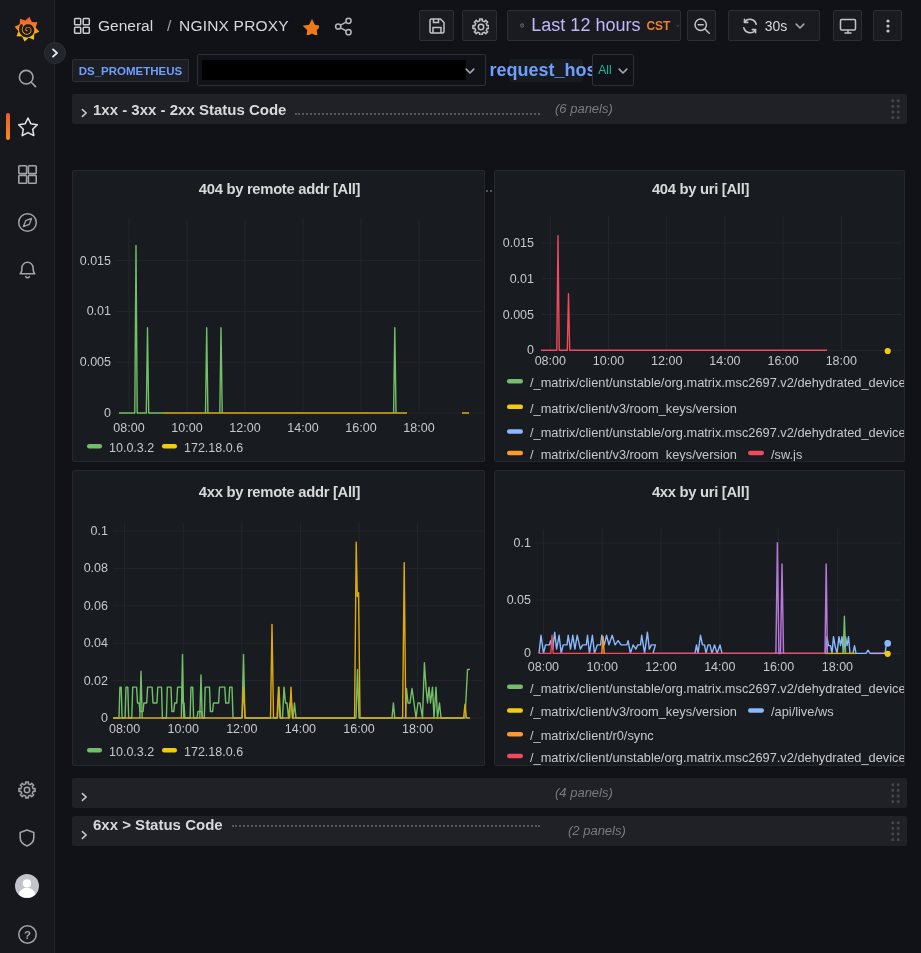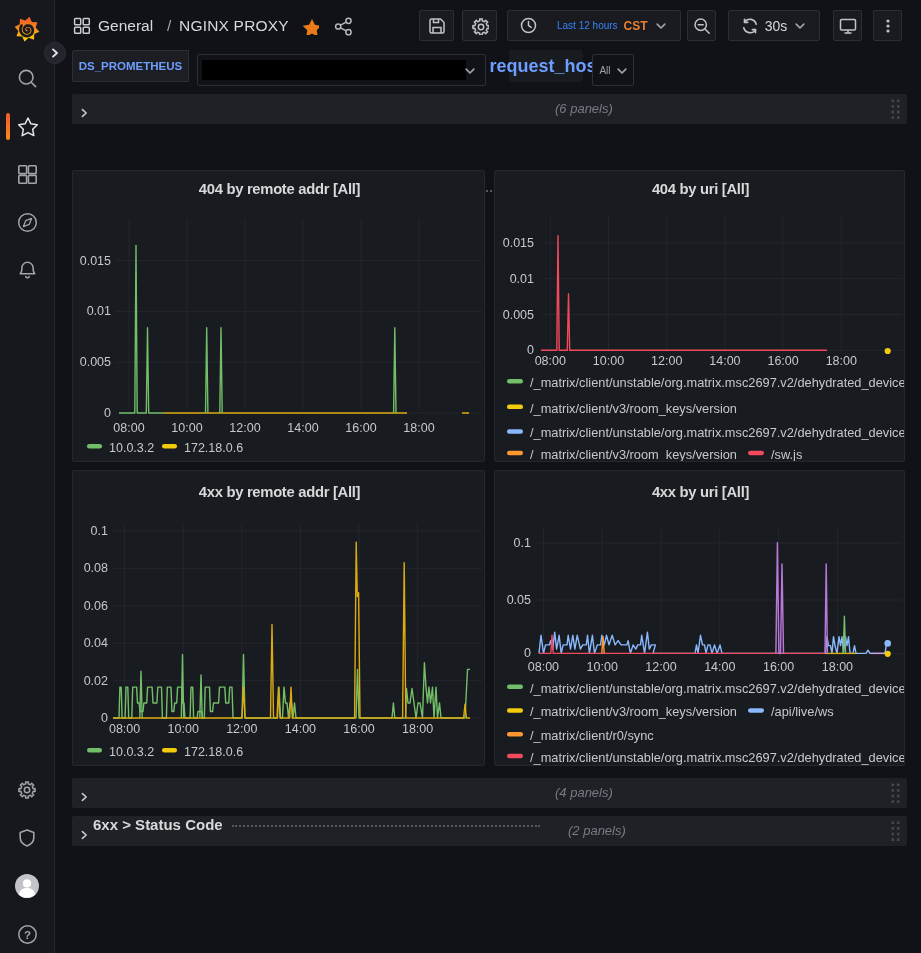--- a/index.html
+++ b/index.html
@@ -2,21 +2,21 @@
 <html><head><meta charset="utf-8"><title>NGINX PROXY - Grafana</title><style>
 
 *{margin:0;padding:0;box-sizing:border-box}
 html,body{width:921px;height:953px;background:#111217;font-family:"Liberation Sans",sans-serif;overflow:hidden;position:relative}
 .btn{position:absolute;top:10px;height:31px;background:#191b20;border:1px solid #2b2e35;border-radius:2px;display:flex;align-items:center;justify-content:center;gap:6px;white-space:nowrap}
 .rowhdr{position:absolute;left:72px;width:835px;height:30px;background:#1f2126;border-radius:2px}
 .rowtitle{color:#d8d9da;font-size:15px;font-weight:700;white-space:nowrap}
 .dots{flex:1;border-bottom:2px dotted #545860;height:11px;margin-left:9px}
 .pcount{color:#777b83;font-size:13px;font-style:italic}
 .panel{position:absolute;background:#181b1f;border:1px solid #25272e;border-radius:2px;overflow:hidden}
-.vlabel{position:absolute;top:50px;height:32px;background:#1c1e23;border:1px solid #2c2f36;display:flex;align-items:center;justify-content:center;color:#6e9fff;font-size:11.5px;font-weight:600;white-space:nowrap}
+.vlabel{position:absolute;top:59px;height:23px;background:#1c1e23;border:1px solid #2c2f36;display:flex;align-items:center;justify-content:center;color:#6e9fff;font-size:11.5px;font-weight:600;white-space:nowrap}
 
 </style></head><body>
 <div style="position:absolute;left:0;top:0;width:55px;height:953px;background:#17181d;border-right:1px solid #26272c">
 <div style="position:absolute;left:14px;top:16px"><svg width="26" height="26" viewBox="0 0 26 26" style="">
         <defs>
           <linearGradient id="gl" x1="0" y1="0" x2="0" y2="1">
       <stop offset="0" stop-color="#f0542b"></stop>
             <stop offset="0.5" stop-color="#f7901e"></stop>
             <stop offset="1" stop-color="#fad40a"></stop>
           </linearGradient>
@@ -98,21 +98,21 @@
     <svg width="18" height="18" viewBox="0 0 18 18" style="">
       <path d="M8.61 1.92 L11.39 1.92 L11.21 3.82 L13.52 4.77 L14.73 3.30 L16.70 5.27 L15.23 6.48 L16.18 8.79 L18.08 8.61 L18.08 11.39 L16.18 11.21 L15.23 13.52 L16.70 14.73 L14.73 16.70 L13.52 15.23 L11.21 16.18 L11.39 18.08 L8.61 18.08 L8.79 16.18 L6.48 15.23 L5.27 16.70 L3.30 14.73 L4.77 13.52 L3.82 11.21 L1.92 11.39 L1.92 8.61 L3.82 8.79 L4.77 6.48 L3.30 5.27 L5.27 3.30 L6.48 4.77 L8.79 3.82 Z" fill="none" stroke="#c0c3c9" stroke-width="1.5" stroke-linejoin="round"></path>
       <circle cx="10" cy="10" r="2.7" fill="none" stroke="#c0c3c9" stroke-width="1.5"></circle>
     </svg>
   </div>
 <div class="btn" style="left:507px;width:174px;justify-content:flex-start;padding-left:12px">
     <svg width="17" height="17" viewBox="0 0 17 17" style="">
       <circle cx="8.5" cy="8.5" r="7" fill="none" stroke="#c0c3c9" stroke-width="1.5"></circle>
       <path d="M8.5 4.5v4.2l2.8 1.7" fill="none" stroke="#c0c3c9" stroke-width="1.5" stroke-linecap="round"></path>
     </svg>
-    <span style="color:#3b82f6;font-size:10px;margin-left:14px">Last 12 hours</span>
+    <span style="color:#c4b5fd;font-size:18px;margin-left:1px">Last 12 hours</span>
     <span style="color:#eb7f31;font-size:12px;font-weight:700">CST</span>
     <svg width="14" height="14" viewBox="0 0 14 14" style="">
       <path d="M3.2 5.2L7 9l3.8-3.8" fill="none" stroke="#9fa3aa" stroke-width="1.7" stroke-linecap="round" stroke-linejoin="round"></path>
     </svg>
   </div>
 <div class="btn" style="left:687px;width:29px">
     <svg width="18" height="18" viewBox="0 0 18 18" style="">
       <circle cx="7.7" cy="7.7" r="5.7" fill="none" stroke="#c0c3c9" stroke-width="1.5"></circle>
       <line x1="12" y1="12" x2="16.2" y2="16.2" stroke="#c0c3c9" stroke-width="1.5" stroke-linecap="round"></line>
       <line x1="5.2" y1="7.7" x2="10.2" y2="7.7" stroke="#c0c3c9" stroke-width="1.5" stroke-linecap="round"></line>
@@ -146,29 +146,33 @@
   </div>
 <div class="vlabel" style="left:72px;width:117px;border-radius:2px 0 0 2px">DS_PROMETHEUS</div>
 <div style="position:absolute;left:197px;top:54px;width:289px;height:32px;background:#111217;border:1px solid #2c2f36;border-radius:2px">
     <div style="position:absolute;left:4px;top:5px;width:264px;height:20px;background:#000"></div>
     <div style="position:absolute;right:8px;top:9px"><svg width="14" height="14" viewBox="0 0 14 14" style="">
         <path d="M3.2 5.2L7 9l3.8-3.8" fill="none" stroke="#9fa3aa" stroke-width="1.7" stroke-linecap="round" stroke-linejoin="round"></path>
       </svg></div>
   </div>
 <div class="vlabel" style="left:509px;width:74px;border-radius:2px;background:#181b1f;border:none;font-weight:700;font-size:18px">request_host</div>
 <div style="position:absolute;left:592px;top:54px;width:42px;height:32px;background:#111217;border:1px solid #2c2f36;border-radius:2px;display:flex;align-items:center;justify-content:center;gap:4px">
-    <span style="color:#a3a3a3;font-size:10px">All</span>
+    <span style="color:#14b8a6;font-size:12px">All</span>
     <svg width="12" height="12" viewBox="0 0 12 12" style="">
       <path d="M3.2 5.2L7 9l3.8-3.8" fill="none" stroke="#9fa3aa" stroke-width="1.7" stroke-linecap="round" stroke-linejoin="round"></path>
     </svg>
   </div>
 <div class="rowhdr" style="top:94px;">
     <span style="position:absolute;left:7px;top:10px"><svg width="10" height="10" viewBox="0 0 10 10">
         <path d="M3.4 1.6L7.2 5l-3.8 3.4" fill="none" stroke="#c7c8cd" stroke-width="1.6" stroke-linecap="round" stroke-linejoin="round"></path>
       </svg></span>
+    <div style="position:absolute;left:21px;top:0;width:447px;height:30px;display:flex;align-items:center">
+      <span class="rowtitle">1xx - 3xx - 2xx Status Code</span>
+      <span class="dots"></span>
+    </div>
     <span class="pcount" style="position:absolute;left:483px;top:7px">(6 panels)</span>
     <span style="position:absolute;right:7px;top:5px"><svg width="9" height="20" viewBox="0 0 9 20" style="">
         <rect x="0.5" y="0.5" width="2.6" height="2.6" fill="#44474e"></rect>
         <rect x="5.9" y="0.5" width="2.6" height="2.6" fill="#44474e"></rect>
         <rect x="0.5" y="6.1" width="2.6" height="2.6" fill="#44474e"></rect>
         <rect x="5.9" y="6.1" width="2.6" height="2.6" fill="#44474e"></rect>
         <rect x="0.5" y="11.7" width="2.6" height="2.6" fill="#44474e"></rect>
         <rect x="5.9" y="11.7" width="2.6" height="2.6" fill="#44474e"></rect>
         <rect x="0.5" y="17.299999999999997" width="2.6" height="2.6" fill="#44474e"></rect>
         <rect x="5.9" y="17.299999999999997" width="2.6" height="2.6" fill="#44474e"></rect>

